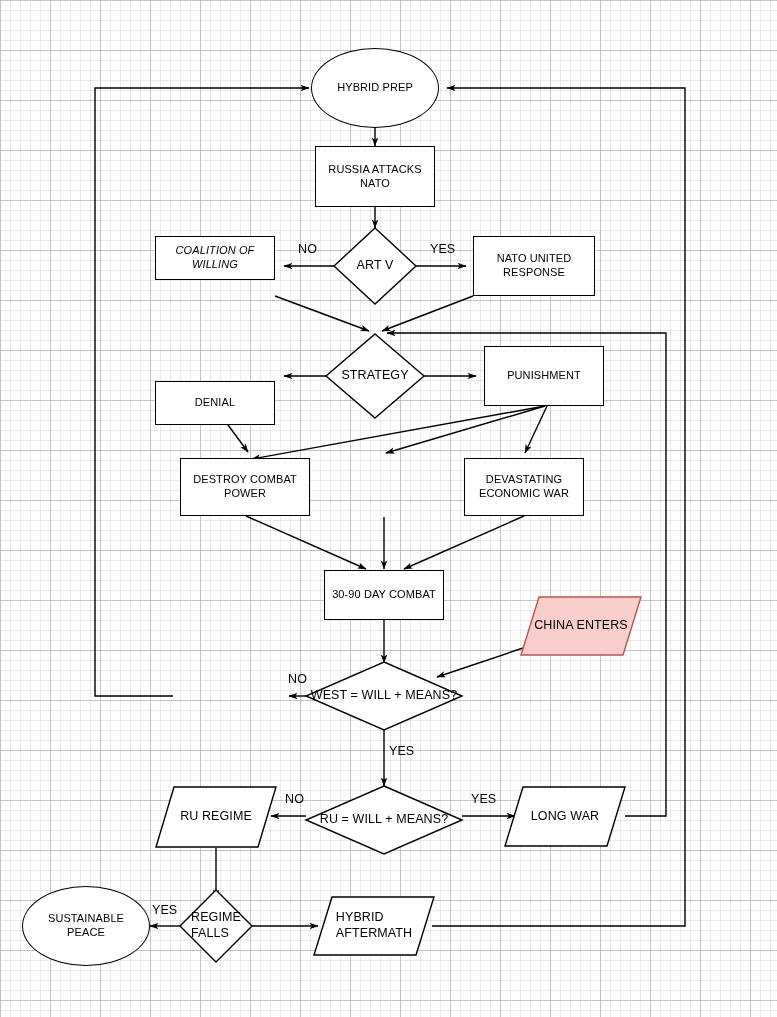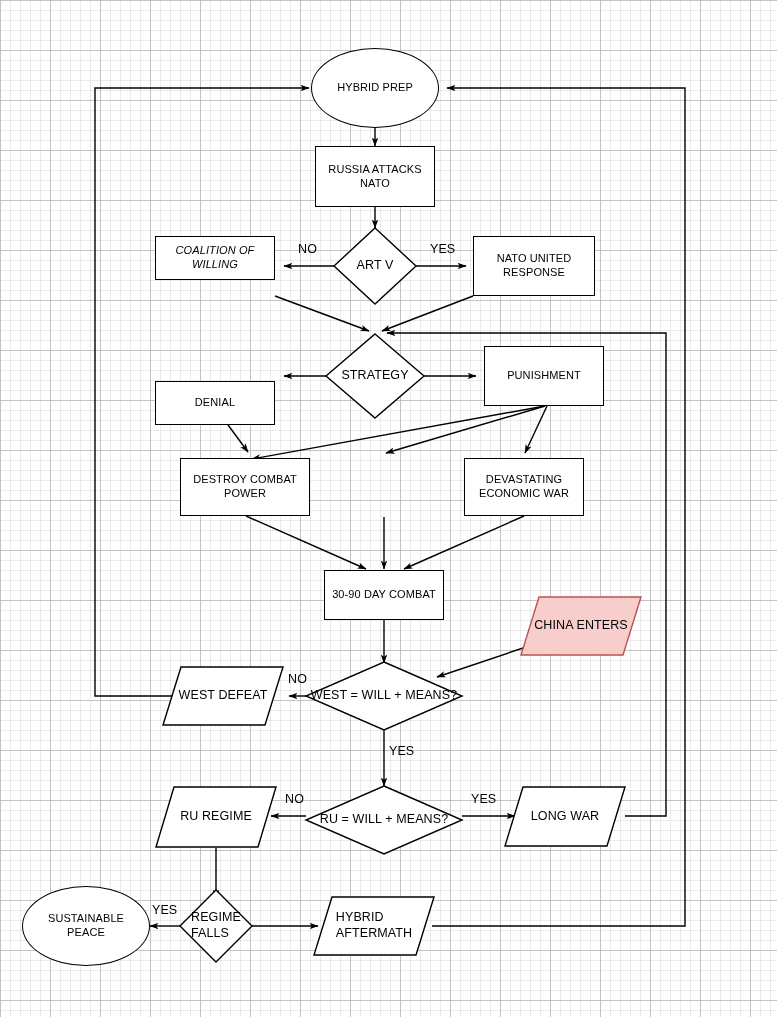--- a/index.html
+++ b/index.html
@@ -197,26 +197,20 @@
     <div class="label">CHINA ENTERS</div>
   </div>
 
   <div class="shape-wrap" style="left:306px; top:662px; width:156px; height:68px;">
     <svg width="156" height="68" viewBox="0 0 156 68">
       <polygon points="78,0 156,34 78,68 0,34" fill="#ffffff" stroke="#000000" stroke-width="1.4"></polygon>
     </svg>
     <div class="label">WEST = WILL + MEANS?</div>
   </div>
 
-  <div class="shape-wrap" style="left:163px; top:667px; width:120px; height:58px;">
-    <svg width="120" height="58" viewBox="0 0 120 58">
-      <polygon points="18,0 120,0 102,58 0,58" fill="#ffffff" stroke="#000000" stroke-width="1.4"></polygon>
-    </svg>
-    <div class="label">WEST DEFEAT</div>
-  </div>
 
   <div class="shape-wrap" style="left:306px; top:786px; width:156px; height:68px;">
     <svg width="156" height="68" viewBox="0 0 156 68">
       <polygon points="78,0 156,34 78,68 0,34" fill="#ffffff" stroke="#000000" stroke-width="1.4"></polygon>
     </svg>
     <div class="label">RU = WILL + MEANS?</div>
   </div>
 
   <div class="shape-wrap" style="left:156px; top:787px; width:120px; height:60px;">
     <svg width="120" height="60" viewBox="0 0 120 60">

